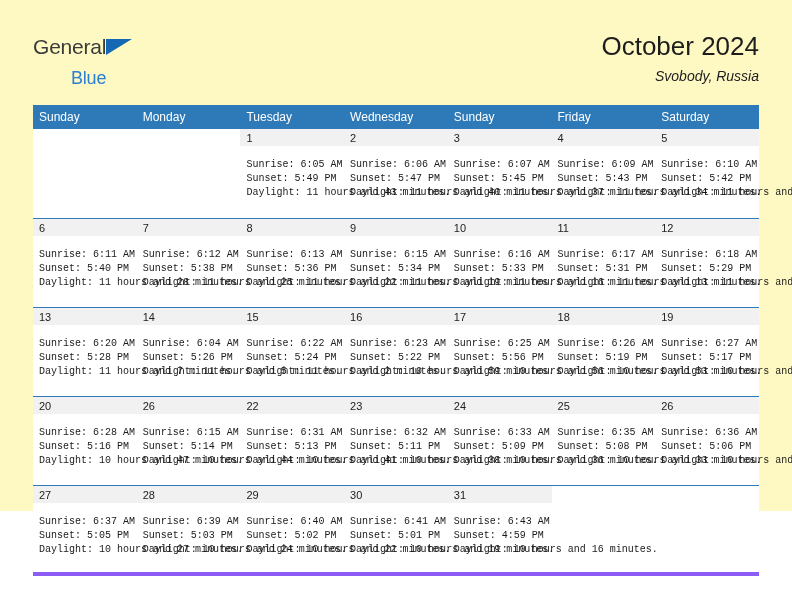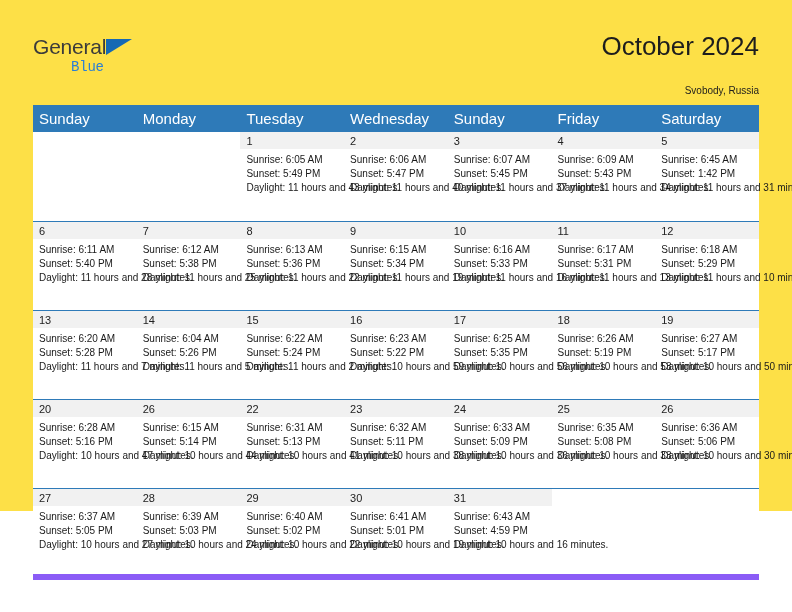--- a/index.html
+++ b/index.html
@@ -10,21 +10,21 @@
     height: 612px;
     background: #ffffff;
     font-family: "Liberation Sans", sans-serif;
     -webkit-font-smoothing: antialiased;
   }
 
   .page {
     position: relative;
     width: 792px;
     height: 511px;
-    background: #fde047;
+    background: #fef9c3;
   }
 
   
   .topbar {
     position: absolute;
     left: 33px;
     top: 30px;
     width: 726px;
     height: 66px;
   }
@@ -49,99 +49,100 @@
     display: inline-block;
     vertical-align: top;
     width: 0;
     height: 0;
     margin-left: 0px;
     margin-top: 3px;
     border-left: 26px solid #1569b4;
     border-bottom: 16px solid transparent;
   }
   .logo-row2 {
-    font-size: 14px;
+    font-size: 18px;
     color: #2a7fd4;
     margin-left: 38px;
-    margin-top: 0;
+    margin-top: 9px;
     letter-spacing: -0.2px;
-    font-family: Liberation Mono, monospace;
   }
 
   .title-block {
     position: absolute;
     right: 0;
     top: 0;
     text-align: right;
   }
   .cal-title {
     font-size: 26px;
     color: #1d1d1d;
     font-weight: normal;
     line-height: 32px;
     white-space: nowrap;
   }
   .cal-sub {
-    font-size: 10px;
+    font-size: 14px;
     color: #1d1d1d;
     line-height: 20px;
-    margin-top: 19px;
+    margin-top: 4px;
     white-space: nowrap;
+    font-style: italic;
   }
 
   
   .calendar {
     position: absolute;
     left: 33px;
     top: 105px;
     width: 726px;
     border-collapse: collapse;
     table-layout: fixed;
   }
 
   .calendar th {
     background: #2e7ab8;
     color: #ffffff;
-    font-size: 15px;
+    font-size: 12px;
     font-weight: normal;
     text-align: left;
     padding: 5px 0 5px 6px;
     height: 21px;
     border: none;
   }
 
   .calendar td {
     vertical-align: top;
     padding: 0;
     height: 89px;
     border: none;
     border-bottom: 1px solid #2e7ab8;
     background: #ffffff;
   }
   .calendar tr:last-child td {
-    border-bottom: 6px solid #8b5cf6;
+    border-bottom: 4px solid #8b5cf6;
   }
 
   .daynum-band {
     background: #f1f1f1;
     height: 17px;
     padding: 1px 0 0 6px;
     font-size: 11px;
     color: #222222;
     line-height: 16px;
   }
   .cell-blank .daynum-band {
     background: #ffffff;
   }
 
   .cell-body {
-    padding: 4px 6px 0 6px;
+    padding: 12px 6px 0 6px;
     font-size: 10px;
     color: #1a1a1a;
     line-height: 14.2px;
+    font-family: Liberation Mono, monospace;
   }
   .cell-body div { white-space: nowrap; }
   .daylight-wrap { white-space: normal; }
 </style>
 </head>
 <body>
 
 <div class="page">
 
   <div class="topbar">
@@ -208,22 +209,22 @@
             <div class="daynum-band">4</div>
             <div class="cell-body">
               <div>Sunrise: 6:09 AM</div>
               <div>Sunset: 5:43 PM</div>
               <div class="daylight-wrap">Daylight: 11 hours and 34 minutes.</div>
             </div>
           </td>
           <td class="cell-day">
             <div class="daynum-band">5</div>
             <div class="cell-body">
-              <div>Sunrise: 6:45 AM</div>
-              <div>Sunset: 1:42 PM</div>
+              <div>Sunrise: 6:10 AM</div>
+              <div>Sunset: 5:42 PM</div>
               <div class="daylight-wrap">Daylight: 11 hours and 31 minutes.</div>
             </div>
           </td>
         </tr>
         <tr>
           <td class="cell-day">
             <div class="daynum-band">6</div>
             <div class="cell-body">
               <div>Sunrise: 6:11 AM</div>
               <div>Sunset: 5:40 PM</div>
@@ -309,21 +310,21 @@
             <div class="cell-body">
               <div>Sunrise: 6:23 AM</div>
               <div>Sunset: 5:22 PM</div>
               <div class="daylight-wrap">Daylight: 10 hours and 59 minutes.</div>
             </div>
           </td>
           <td class="cell-day">
             <div class="daynum-band">17</div>
             <div class="cell-body">
               <div>Sunrise: 6:25 AM</div>
-              <div>Sunset: 5:35 PM</div>
+              <div>Sunset: 5:56 PM</div>
               <div class="daylight-wrap">Daylight: 10 hours and 56 minutes.</div>
             </div>
           </td>
           <td class="cell-day">
             <div class="daynum-band">18</div>
             <div class="cell-body">
               <div>Sunrise: 6:26 AM</div>
               <div>Sunset: 5:19 PM</div>
               <div class="daylight-wrap">Daylight: 10 hours and 53 minutes.</div>
             </div>

